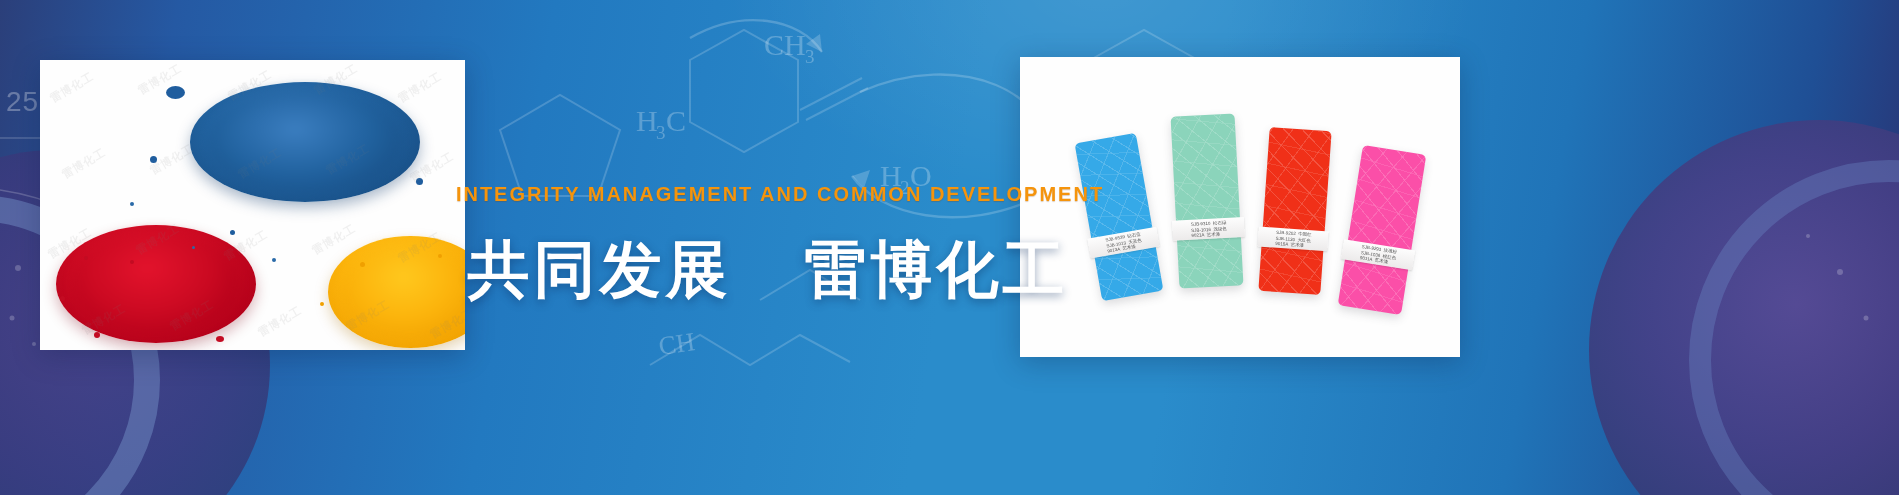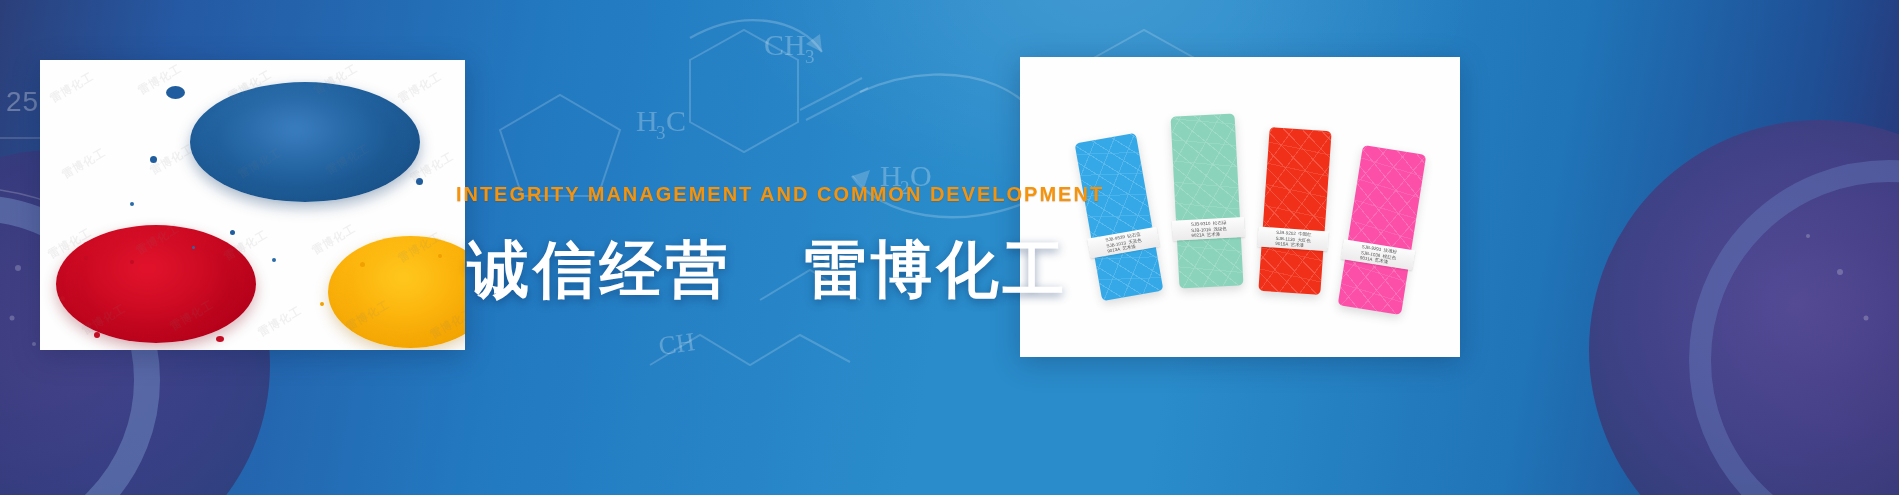--- a/index.html
+++ b/index.html
@@ -334,19 +334,19 @@
           <span>9011A</span>
           &nbsp;<span>艺术漆</span>
         </div>
       </div>
     </div>
   </div>
 
   <div class="center-text">
     <div class="tagline">INTEGRITY MANAGEMENT AND COMMON DEVELOPMENT</div>
     <div class="headline">
-      <span>诚信经营</span>
+      <span>共同发展</span>
       <span class="gap"></span>
       <span>雷博化工</span>
     </div>
   </div>
 
 </div>
 
 </body></html>

